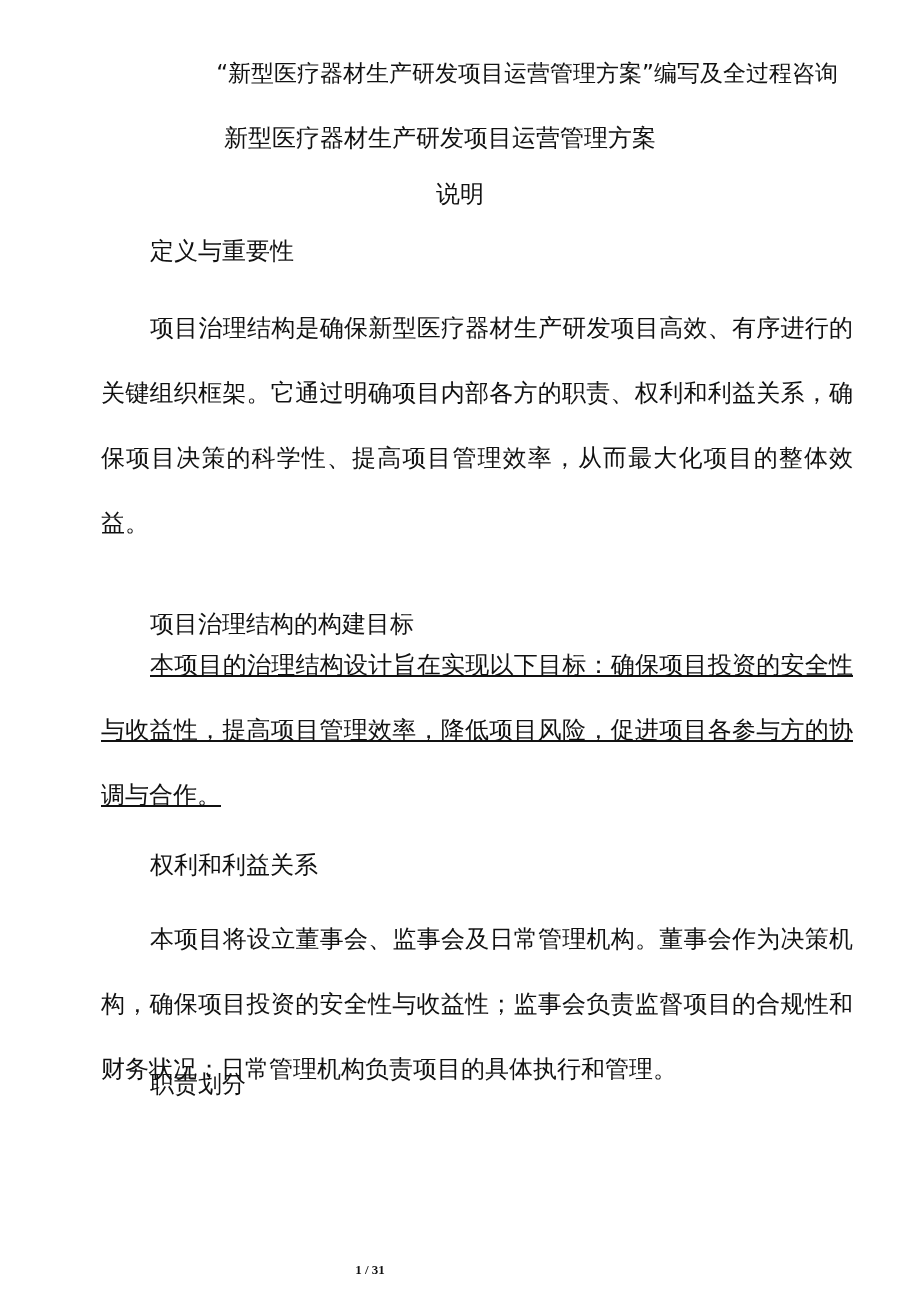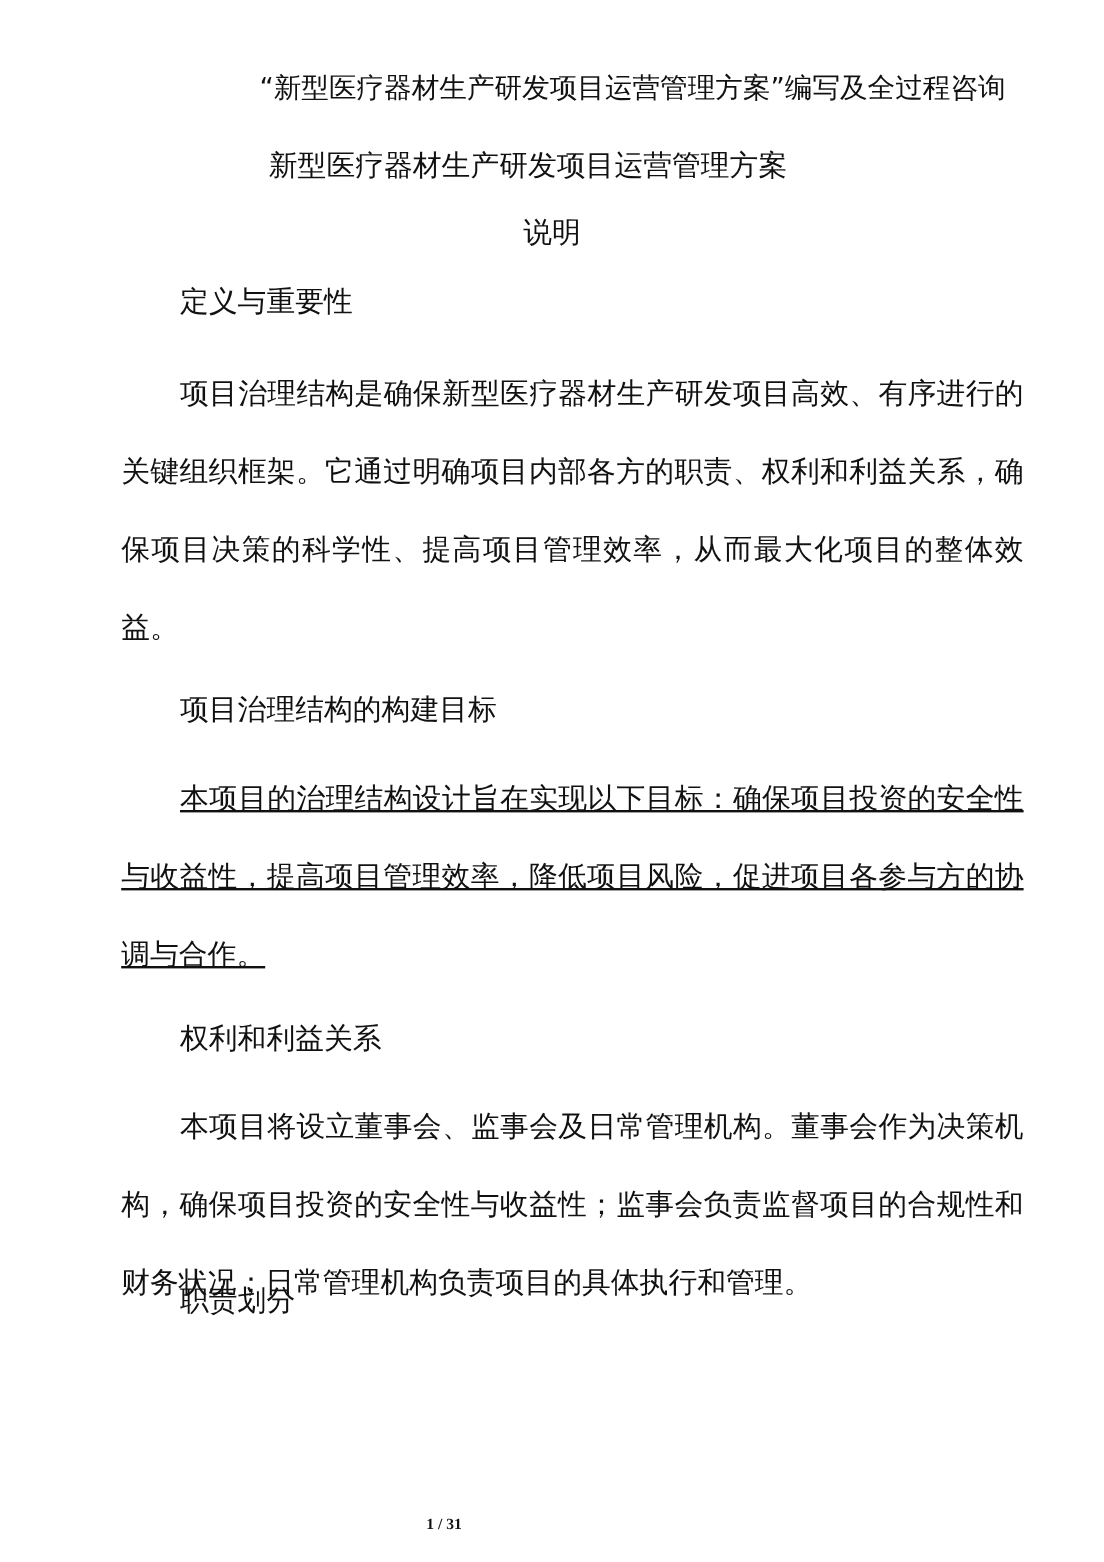--- a/index.html
+++ b/index.html
@@ -21,21 +21,21 @@
 <body>
 
 <div class="header">“新型医疗器材生产研发项目运营管理方案”编写及全过程咨询</div>
 
 <div class="title">新型医疗器材生产研发项目运营管理方案</div>
 <div class="subtitle">说明</div>
 
 <div class="block heading" style="top:219px;">定义与重要性</div>
 <div class="block para" style="top:296px;">项目治理结构是确保新型医疗器材生产研发项目高效、有序进行的关键组织框架。它通过明确项目内部各方的职责、权利和利益关系，确保项目决策的科学性、提高项目管理效率，从而最大化项目的整体效益。</div>
 
-<div class="block heading" style="top:559px;">项目治理结构的构建目标</div>
+<div class="block heading" style="top:592px;">项目治理结构的构建目标</div>
 <div class="block para" style="top:633px;text-decoration:underline;">本项目的治理结构设计旨在实现以下目标：确保项目投资的安全性与收益性，提高项目管理效率，降低项目风险，促进项目各参与方的协调与合作。</div>
 
 <div class="block heading" style="top:833px;">权利和利益关系</div>
 <div class="block para" style="top:907px;">本项目将设立董事会、监事会及日常管理机构。董事会作为决策机构，确保项目投资的安全性与收益性；监事会负责监督项目的合规性和财务状况；日常管理机构负责项目的具体执行和管理。</div>
 
 <div class="block heading" style="top:1052px;">职责划分</div>
 
 <div class="footer">1 / 31</div>
 
 </body></html>

